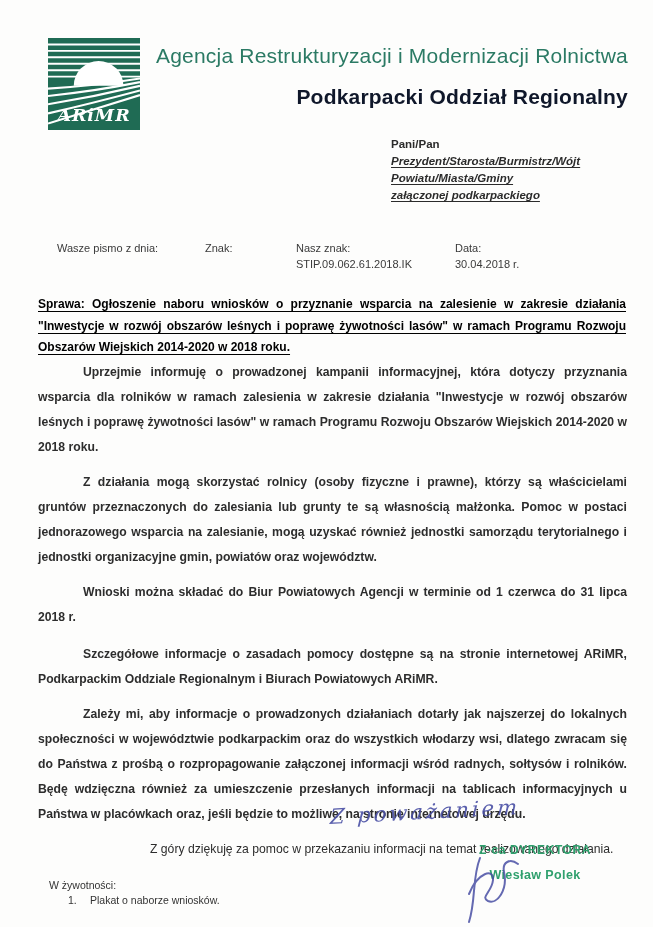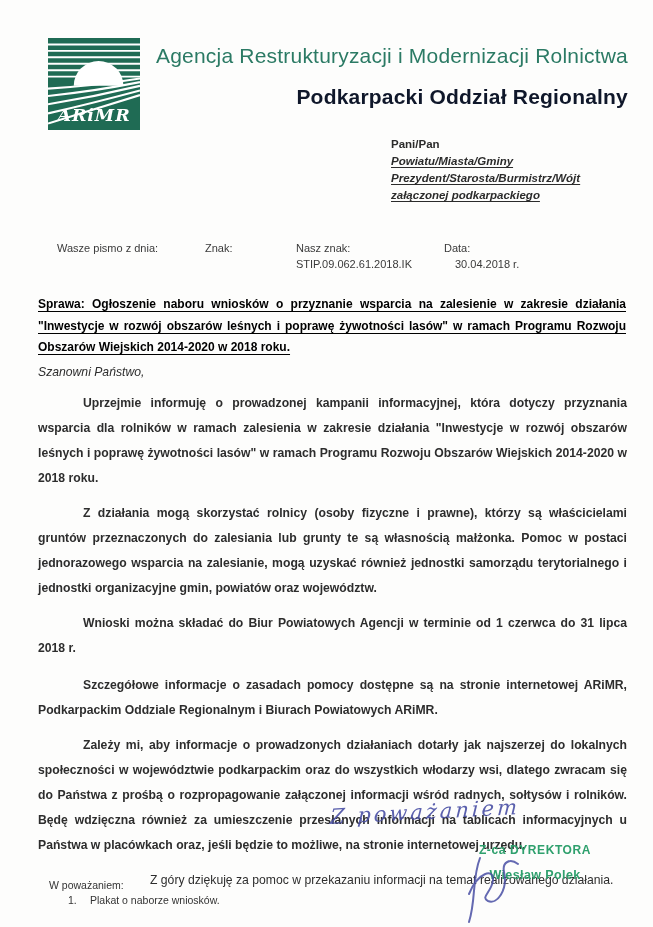--- a/index.html
+++ b/index.html
@@ -34,21 +34,21 @@
   .addressee .addr-line{
     font-weight:bold;font-style:italic;
     text-decoration:underline;text-underline-offset:2px;
   }
   
   .ref{position:absolute;top:242px;left:0;width:100%;font-size:11px;color:#3a3a3a;}
   .ref span{position:absolute;white-space:nowrap;}
   .ref .l1{left:57px;}
   .ref .l2{left:205px;}
   .ref .l3{left:296px;}
-  .ref .l4{left:444px;}
+  .ref .l4{left:455px;}
   .ref .v1{left:296px;top:16px;}
   .ref .v2{left:455px;top:16px;}
   
   .subject{
     position:absolute;left:38px;top:294px;width:588px;
     font-size:12px;font-weight:bold;line-height:21.5px;
     text-align:justify;
     text-decoration:underline;text-underline-offset:3px;
     color:#000000;
   }
@@ -110,38 +110,37 @@
       <path d="M0,93 Q45,79 100,62"></path>
     </g>
     <text x="50" y="90" text-anchor="middle" fill="#ffffff" font-family="DejaVu Serif, serif" font-style="italic" font-weight="bold" font-size="19" letter-spacing="1">ARiMR</text>
   </svg>
 
   <div class="agency-title">Agencja Restrukturyzacji i Modernizacji Rolnictwa</div>
   <div class="branch-title">Podkarpacki Oddział Regionalny</div>
 
   <div class="addressee">
     <div class="salutation">Pani/Pan</div>
+    <div class="addr-line">Prezydent/Starosta/Burmistrz/Wójt</div>
     <div class="addr-line">Powiatu/Miasta/Gminy</div>
-    <div class="addr-line">Prezydent/Starosta/Burmistrz/Wójt</div>
     <div class="addr-line">załączonej podkarpackiego</div>
   </div>
 
   <div class="ref">
     <span class="l1">Wasze pismo z dnia:</span>
     <span class="l2">Znak:</span>
     <span class="l3">Nasz znak:</span>
     <span class="l4">Data:</span>
     <span class="v1">STIP.09.062.61.2018.IK</span>
     <span class="v2">30.04.2018 r.</span>
   </div>
 
   <div class="subject">Sprawa: Ogłoszenie naboru wniosków o przyznanie wsparcia na zalesienie w zakresie działania "Inwestycje w rozwój obszarów leśnych i poprawę żywotności lasów" w ramach Programu Rozwoju Obszarów Wiejskich 2014-2020 w 2018 roku.</div>
 
   <div class="body">
-    <div class="greeting">Szanowni Państwo,</div>
     <p>Uprzejmie informuję o prowadzonej kampanii informacyjnej, która dotyczy przyznania wsparcia dla rolników w ramach zalesienia w zakresie działania "Inwestycje w rozwój obszarów leśnych i poprawę żywotności lasów" w ramach Programu Rozwoju Obszarów Wiejskich 2014-2020 w 2018 roku.</p>
     <p>Z działania mogą skorzystać rolnicy (osoby fizyczne i prawne), którzy są właścicielami gruntów przeznaczonych do zalesiania lub grunty te są własnością małżonka. Pomoc w postaci jednorazowego wsparcia na zalesianie, mogą uzyskać również jednostki samorządu terytorialnego i jednostki organizacyjne gmin, powiatów oraz województw.</p>
     <p class="deadline">Wnioski można składać do Biur Powiatowych Agencji w terminie od 1 czerwca do 31 lipca 2018 r.</p>
     <p>Szczegółowe informacje o zasadach pomocy dostępne są na stronie internetowej ARiMR, Podkarpackim Oddziale Regionalnym i Biurach Powiatowych ARiMR.</p>
     <p>Zależy mi, aby informacje o prowadzonych działaniach dotarły jak najszerzej do lokalnych społeczności w województwie podkarpackim oraz do wszystkich włodarzy wsi, dlatego zwracam się do Państwa z prośbą o rozpropagowanie załączonej informacji wśród radnych, sołtysów i rolników. Będę wdzięczna również za umieszczenie przesłanych informacji na tablicach informacyjnych u Państwa w placówkach oraz, jeśli będzie to możliwe, na stronie internetowej urzędu.</p>
     <div class="closing">Z góry dziękuję za pomoc w przekazaniu informacji na temat realizowanego działania.</div>
   </div>
 
   <div class="handwritten">Z poważaniem</div>
 
@@ -151,19 +150,19 @@
   </div>
 
   <svg class="scribble" width="80" height="75" viewBox="0 0 80 75" aria-hidden="true">
     <g stroke="#4a50a5" stroke-width="2" fill="none" stroke-linecap="round" opacity="0.85">
       <path d="M22,6 C14,26 18,48 11,70"></path>
       <path d="M11,42 C20,20 36,16 35,28 C34,40 22,45 30,49 C39,53 50,38 46,20 C44,10 52,6 60,12"></path>
     </g>
   </svg>
 
   <div class="attach">
-    <div>W poważaniem:</div>
+    <div>W żywotności:</div>
     <div class="attach-item">
       <span class="num">1.</span><span>Plakat o naborze wniosków.</span>
     </div>
   </div>
 
 </div>
 
 </body></html>

